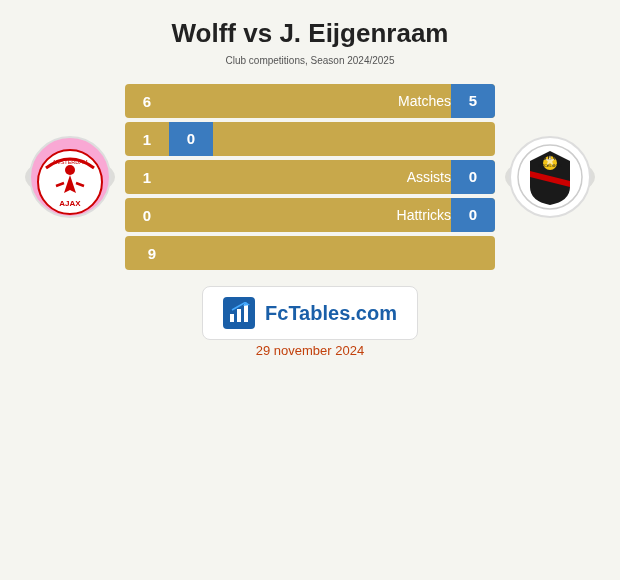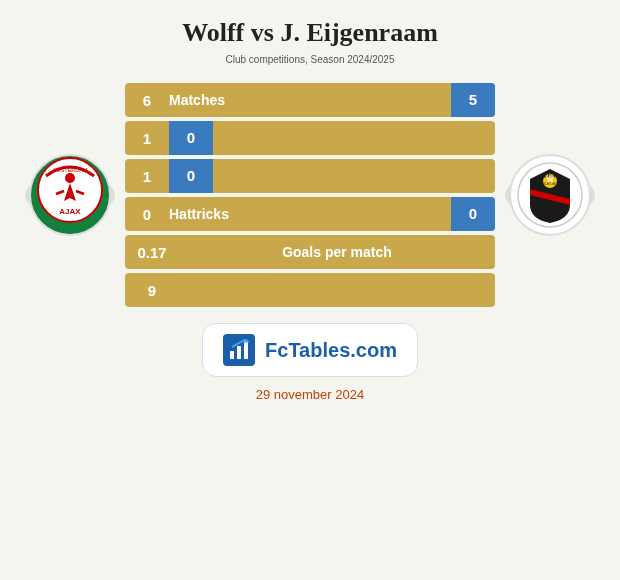--- a/index.html
+++ b/index.html
@@ -24,21 +24,20 @@
       align-items: center;
       padding: 18px 10px 10px 10px;
     }
 
     .title {
       font-size: 26px;
       font-weight: bold;
       color: #222;
       text-align: center;
       margin-bottom: 6px;
-      font-family: Liberation Serif, serif;
     }
 
     .subtitle {
       font-size: 10px;
       color: #555;
       text-align: center;
       margin-bottom: 18px;
     }
 
     .main-row {
@@ -83,23 +82,23 @@
       font-weight: bold;
       font-size: 15px;
       width: 44px;
       text-align: center;
       flex-shrink: 0;
       padding: 0 6px;
     }
 
     .stat-label {
       flex: 1;
-      text-align: left;
+      text-align: right;
       font-size: 14px;
-      font-weight: bold;
+      font-weight: normal;
       color: #fff;
       background: #c8a84b;
     }
 
     .stat-value-right {
       background: #3a7bbf;
       color: #fff;
       font-weight: bold;
       font-size: 15px;
       width: 44px;
@@ -142,24 +141,24 @@
       font-weight: bold;
       color: #fff;
       background: #c8a84b;
     }
 
     
     .ajax-logo-circle {
       width: 82px;
       height: 82px;
       border-radius: 50%;
-      background: #15803d;
+      background: #f9a8d4;
       border: 2px solid #ddd;
       display: flex;
-      align-items: flex-start;
+      align-items: flex-end;
       justify-content: center;
       overflow: hidden;
     }
 
     .excelsior-logo-circle {
       width: 82px;
       height: 82px;
       border-radius: 50%;
       background: #fff;
       border: 2px solid #ddd;
@@ -174,27 +173,27 @@
       display: flex;
       align-items: center;
       justify-content: center;
       width: 110px;
       height: 100px;
     }
 
     .fctables-banner {
       background: #fff;
       border: 1px solid #ddd;
-      border-radius: 14px;
+      border-radius: 8px;
       padding: 10px 20px;
       display: flex;
       align-items: center;
       gap: 10px;
       margin-top: 16px;
-      margin-bottom: 10px;
+      margin-bottom: 3px;
     }
 
     .fctables-icon {
       width: 32px;
       height: 32px;
       background: #1a5fa8;
       border-radius: 4px;
       display: flex;
       align-items: center;
       justify-content: center;
@@ -269,30 +268,27 @@
         <div class="stat-value-left">6</div>
         <div class="stat-label">Matches</div>
         <div class="stat-value-right" style="background:#3a7bbf">5</div>
       </div>
         <div class="stat-row goals">
         <div class="stat-value-left">1</div>
         <div class="stat-value-right" style="background:#3a7bbf">0</div>
       </div>
         <div class="stat-row assists">
         <div class="stat-value-left">1</div>
+        <div class="stat-label">Assists</div>
         <div class="stat-value-right" style="background:#3a7bbf">0</div>
       </div>
         <div class="stat-row hattricks">
         <div class="stat-value-left">0</div>
         <div class="stat-label">Hattricks</div>
         <div class="stat-value-right" style="background:#3a7bbf">0</div>
-      </div>
-        <div class="stat-row-single">
-        <div class="stat-value-left">0.17</div>
-        <div class="stat-label">Goals per match</div>
       </div>
         <div class="stat-row-single">
         <div class="stat-value-left">9</div>
       </div>
       </div>
 
     <div class="logo-right">
       <div class="logo-right-wrapper">
         <div class="oval-bg"></div>
         <div class="excelsior-logo-circle logo-img">

